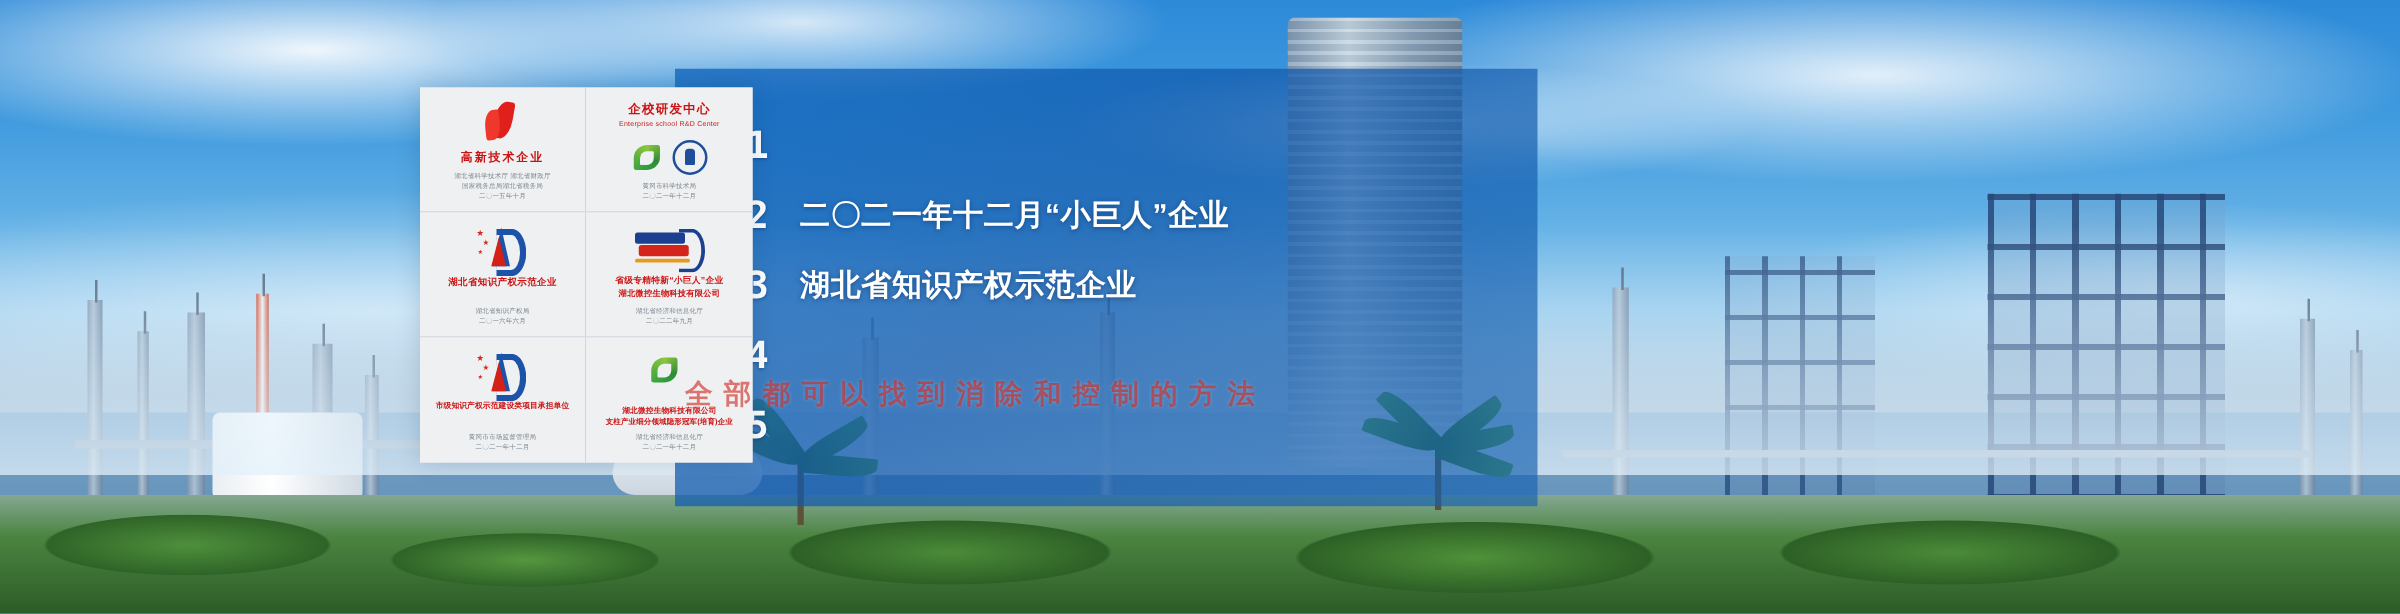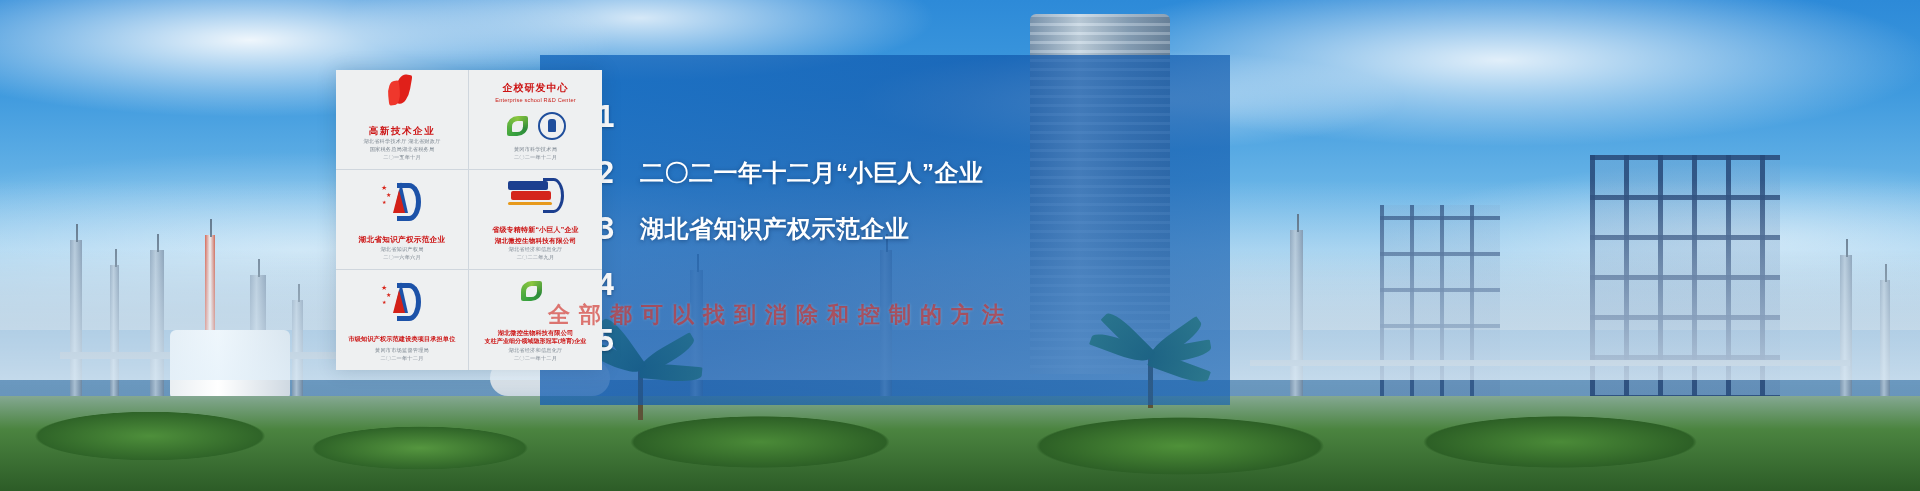--- a/index.html
+++ b/index.html
@@ -75,31 +75,31 @@
   .palm b{position:absolute;width:5px;height:58px;background:#5d5237;left:-2px;top:0;}
 
   
   .certgrid{
     position:absolute;left:336px;top:70px;width:266px;height:300px;
     background:#eef0f1;display:grid;grid-template-columns:1fr 1fr;grid-template-rows:1fr 1fr 1fr;
     box-shadow:0 0 18px rgba(20,50,80,.18);
     z-index:3;
   }
   .cert{
-    position:relative;display:flex;flex-direction:column;align-items:center;justify-content:flex-end;
+    position:relative;display:flex;flex-direction:column;align-items:center;justify-content:center;
     padding:6px 4px 4px;box-sizing:border-box;
     border-right:1px solid #cfd6dd;border-bottom:1px solid #cfd6dd;
     background:#eef0f1;overflow:hidden;
   }
   .cert:nth-child(2n){border-right:none;}
   .cert:nth-child(n+5){border-bottom:none;}
   .cert .emblem{height:40px;display:flex;align-items:center;justify-content:center;gap:7px;margin-top:2px;}
   .cert .ctitle{
     font-size:9.5px;color:#cc1313;font-weight:bold;letter-spacing:1.6px;
-    text-align:center;line-height:1.25;margin-top:17px;
+    text-align:center;line-height:1.25;margin-top:3px;
   }
   .cert .ctitle.sm{font-size:7.4px;letter-spacing:.4px;}
   .cert .ctitle.xs{font-size:6.3px;letter-spacing:.1px;}
   .cert .csub{font-size:5.6px;color:#c8201a;margin-top:2px;letter-spacing:.2px;}
   .cert .cfoot{
     margin-top:auto;font-size:5.2px;color:#7d8791;text-align:center;line-height:1.55;
     padding-bottom:4px;letter-spacing:.2px;
   }
   .cert .cfoot span{display:block;white-space:nowrap;}
 

